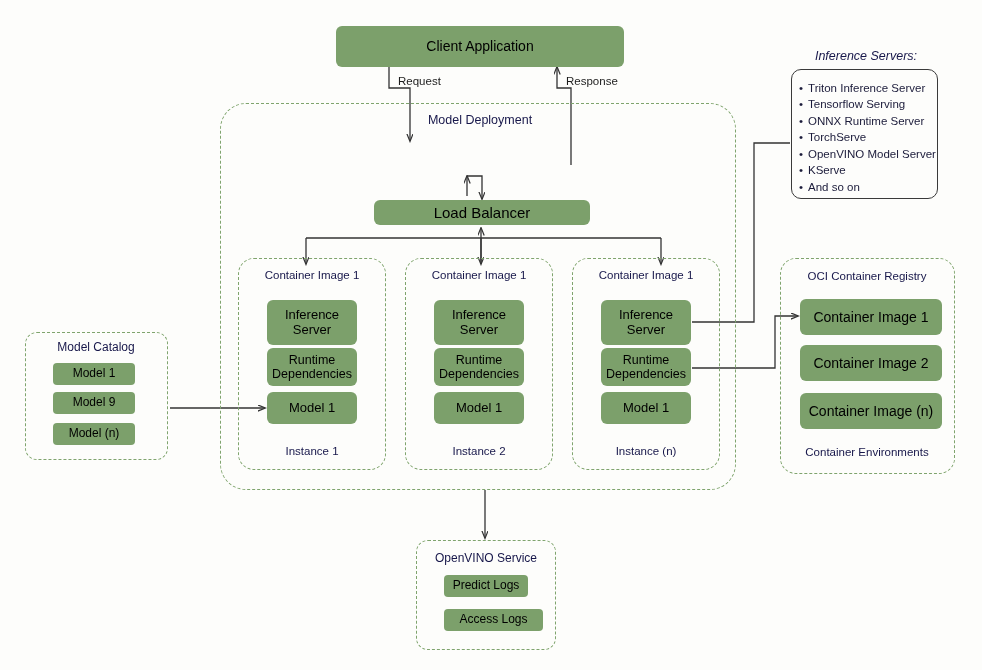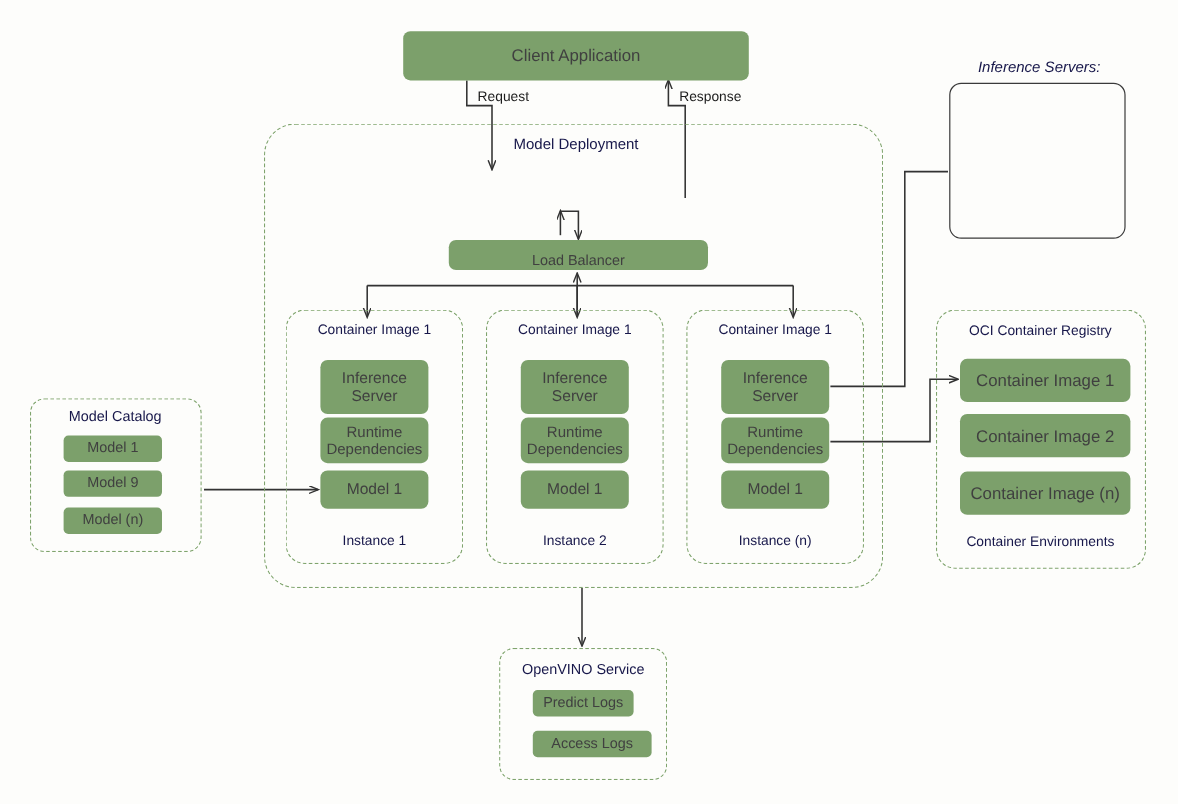--- a/index.html
+++ b/index.html
@@ -20,21 +20,21 @@
     position: absolute;
     left: 0; top: 0;
     width: 982px;
     height: 670px;
     pointer-events: none;
   }
   
   .gbox {
     position: absolute;
     background: #7ca06b;
-    color: #404040;
+    color: #000000;
     border-radius: 6px;
     display: flex;
     align-items: center;
     justify-content: center;
     text-align: center;
     line-height: 1.15;
     box-sizing: border-box;
     font-weight: 400;
   }
   .gbox.small { border-radius: 4px; }
@@ -134,21 +134,21 @@
     <span>Client Application</span>
   </div>
 
   <div class="edge-lbl" style="left:398px; top:75px;">Request</div>
   <div class="edge-lbl" style="left:566px; top:75px;">Response</div>
 
   <div class="dashed r-lg" style="left:220px; top:103px; width:516px; height:387px;"></div>
   <div class="lbl center" style="left:480px; top:113px; font-size:12.5px;">Model Deployment</div>
 
 
-  <div class="gbox" style="left:374px; top:200px; width:216px; height:25px; font-size:12px;align-items:flex-end;">
+  <div class="gbox" style="left:374px; top:200px; width:216px; height:25px; font-size:15px;">
     <span>Load Balancer</span>
   </div>
 
   <div class="dashed r-md" style="left:238px; top:258px; width:148px; height:212px;"></div>
   <div class="lbl center" style="left:312px; top:269px; font-size:11.5px;">Container Image 1</div>
   <div class="gbox" style="left:267px; top:300px; width:90px; height:45px; font-size:13px;">
     <span>Inference Server</span>
   </div>
   <div class="gbox" style="left:267px; top:348px; width:90px; height:38px; font-size:12.5px;">
     <span>Runtime Dependencies</span>
@@ -204,20 +204,29 @@
   <div class="gbox" style="left:800px; top:345px; width:142px; height:36px; font-size:14px;">
     <span>Container Image 2</span>
   </div>
   <div class="gbox" style="left:800px; top:393px; width:142px; height:36px; font-size:14px;">
     <span>Container Image (n)</span>
   </div>
   <div class="lbl center" style="left:867px; top:446px; font-size:11.5px;">Container Environments</div>
 
   <div class="srv-title" style="left:866px; top:49px;font-style:italic;">Inference Servers:</div>
   <div class="outline" style="left:791px; top:69px; width:147px; height:130px;"></div>
+  <ul class="srv-list" style="left:799px; top:80px;">
+    <li>Triton Inference Server</li>
+    <li>Tensorflow Serving</li>
+    <li>ONNX Runtime Server</li>
+    <li>TorchServe</li>
+    <li>OpenVINO Model Server</li>
+    <li>KServe</li>
+    <li>And so on</li>
+  </ul>
 
   <div class="dashed r-sm" style="left:416px; top:540px; width:140px; height:110px;"></div>
   <div class="lbl center" style="left:486px; top:551px; font-size:12px;">OpenVINO Service</div>
   <div class="gbox small" style="left:444px; top:575px; width:84px; height:22px; font-size:12px;">
     <span>Predict Logs</span>
   </div>
   <div class="gbox small" style="left:444px; top:609px; width:99px; height:22px; font-size:12px;">
     <span>Access Logs</span>
   </div>
 

